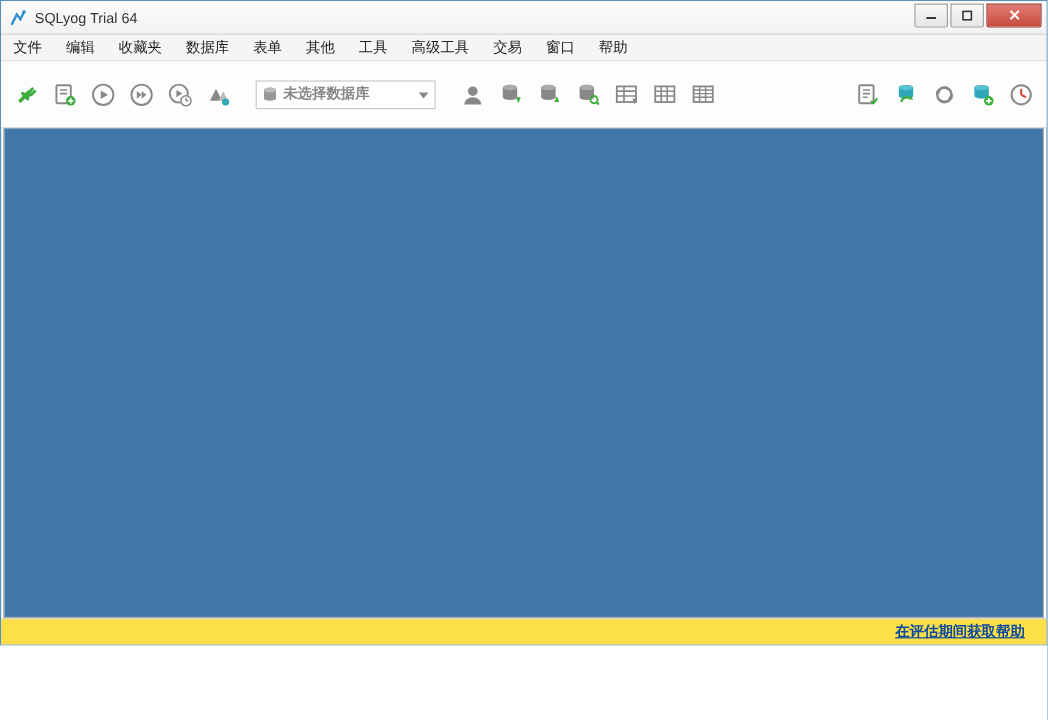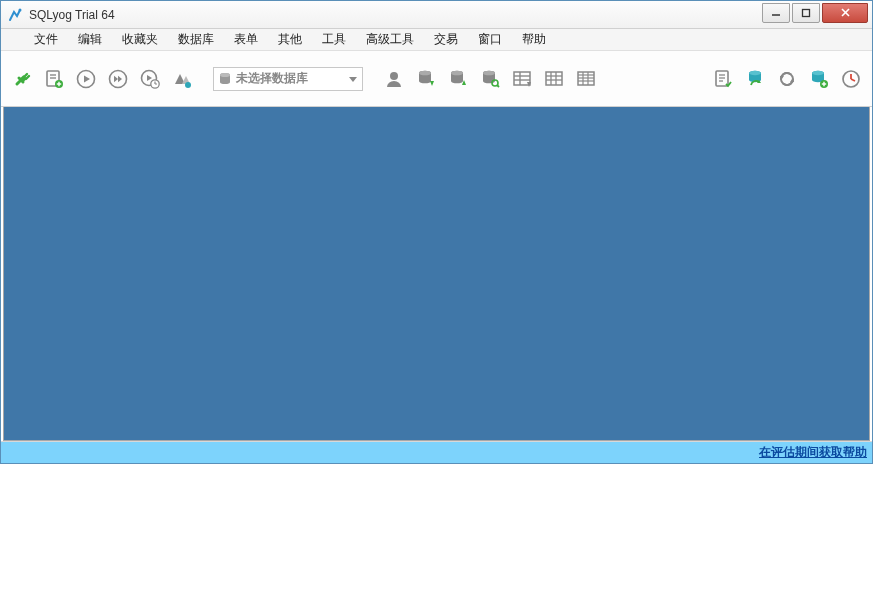--- a/index.html
+++ b/index.html
@@ -1,42 +1,42 @@
 <!DOCTYPE html>
 <html><head>
 <meta charset="utf-8">
 <style>
   * { box-sizing: border-box; margin: 0; padding: 0; }
   body { font-family: "Microsoft YaHei", "Segoe UI", sans-serif; font-size: 12px; background: #fff; }
-  .window { width: 873px; height: 464px; border: 1px solid #5a8fb8; display: flex; flex-direction: column; background: #fff; }
+  .window { width: 873px; height: 538px; border: 1px solid #5a8fb8; display: flex; flex-direction: column; background: #fff; }
   
   .titlebar { height: 28px; background: linear-gradient(#fdfdfd, #f1f1f1); border-bottom: 1px solid #d0d0d0; display: flex; align-items: center; padding: 0 0 0 6px; }
   .app-icon { width: 16px; height: 16px; margin-right: 6px; }
   .title-text { color: #333; flex: 0 0 auto; font-size: 12px; }
   .title-spacer { flex: 1; }
   .win-controls { display: flex; height: 20px; gap: 2px; margin-right: 4px; margin-top: -4px; }
   .win-btn { width: 28px; height: 20px; border: 1px solid #a0a0a0; background: linear-gradient(#f8f8f8,#e6e6e6); border-radius: 0 0 2px 2px; display:flex; align-items:center; justify-content:center; cursor: default; }
   .win-btn.close { width: 46px; background: linear-gradient(#e27b72,#c84b3e); border-color:#9b3a30; }
   .win-btn svg { display:block; }
   
-  .menubar { height: 22px; background: #f5f5f5; border-bottom: 1px solid #e0e0e0; display: flex; align-items: flex-end; padding: 0 23px; gap: 0; }
+  .menubar { height: 22px; background: #f5f5f5; border-bottom: 1px solid #e0e0e0; display: flex; align-items: flex-end; padding: 0 0; gap: 0; }
   .menu-item { padding: 2px 10px; color: #222; cursor: default; font-size: 12px; }
 
   .toolbar-area { height: 56px; background: #fdfdfd; border-bottom: 1px solid #d0d0d0; display:flex; align-items:center; padding: 0 8px; gap: 6px; }
   .tbtn { width: 26px; height: 26px; display:flex; align-items:center; justify-content:center; cursor: default; border-radius:3px; }
   .tsep { width: 6px; }
   .toolbar-area svg { display:block; }
 
   .db-select { display:flex; align-items:center; height:24px; border:1px solid #c8c8c8; background:#fff; min-width:150px; padding:0 4px; gap:4px; cursor:default;font-weight:bold; }
   .db-select .label { color:#888; font-size:12px; flex:1; }
   .db-select .caret { color:#888; }
 
   .content { flex:1; background:#4077a8; margin:0 2px; border:1px solid #a8a8a8; border-top:none; }
 
-  .statusbar { height:22px; background:#7dd3fc; border-top:1px solid #d8d8d8; display:flex; align-items:center; padding:0 5px; justify-content:flex-end; }
+  .statusbar { height:22px; background:#fde047; border-top:1px solid #d8d8d8; display:flex; align-items:center; padding:0 18px; justify-content:flex-end; }
   .status-link { color:#0b4aa0; text-decoration:underline; font-weight:bold; font-size:12px; cursor:pointer; }
 </style>
 </head>
 <body>
 
 <div class="window">
 
   <div class="titlebar">
     <span class="app-icon">
       <svg width="16" height="16" viewBox="0 0 16 16">

